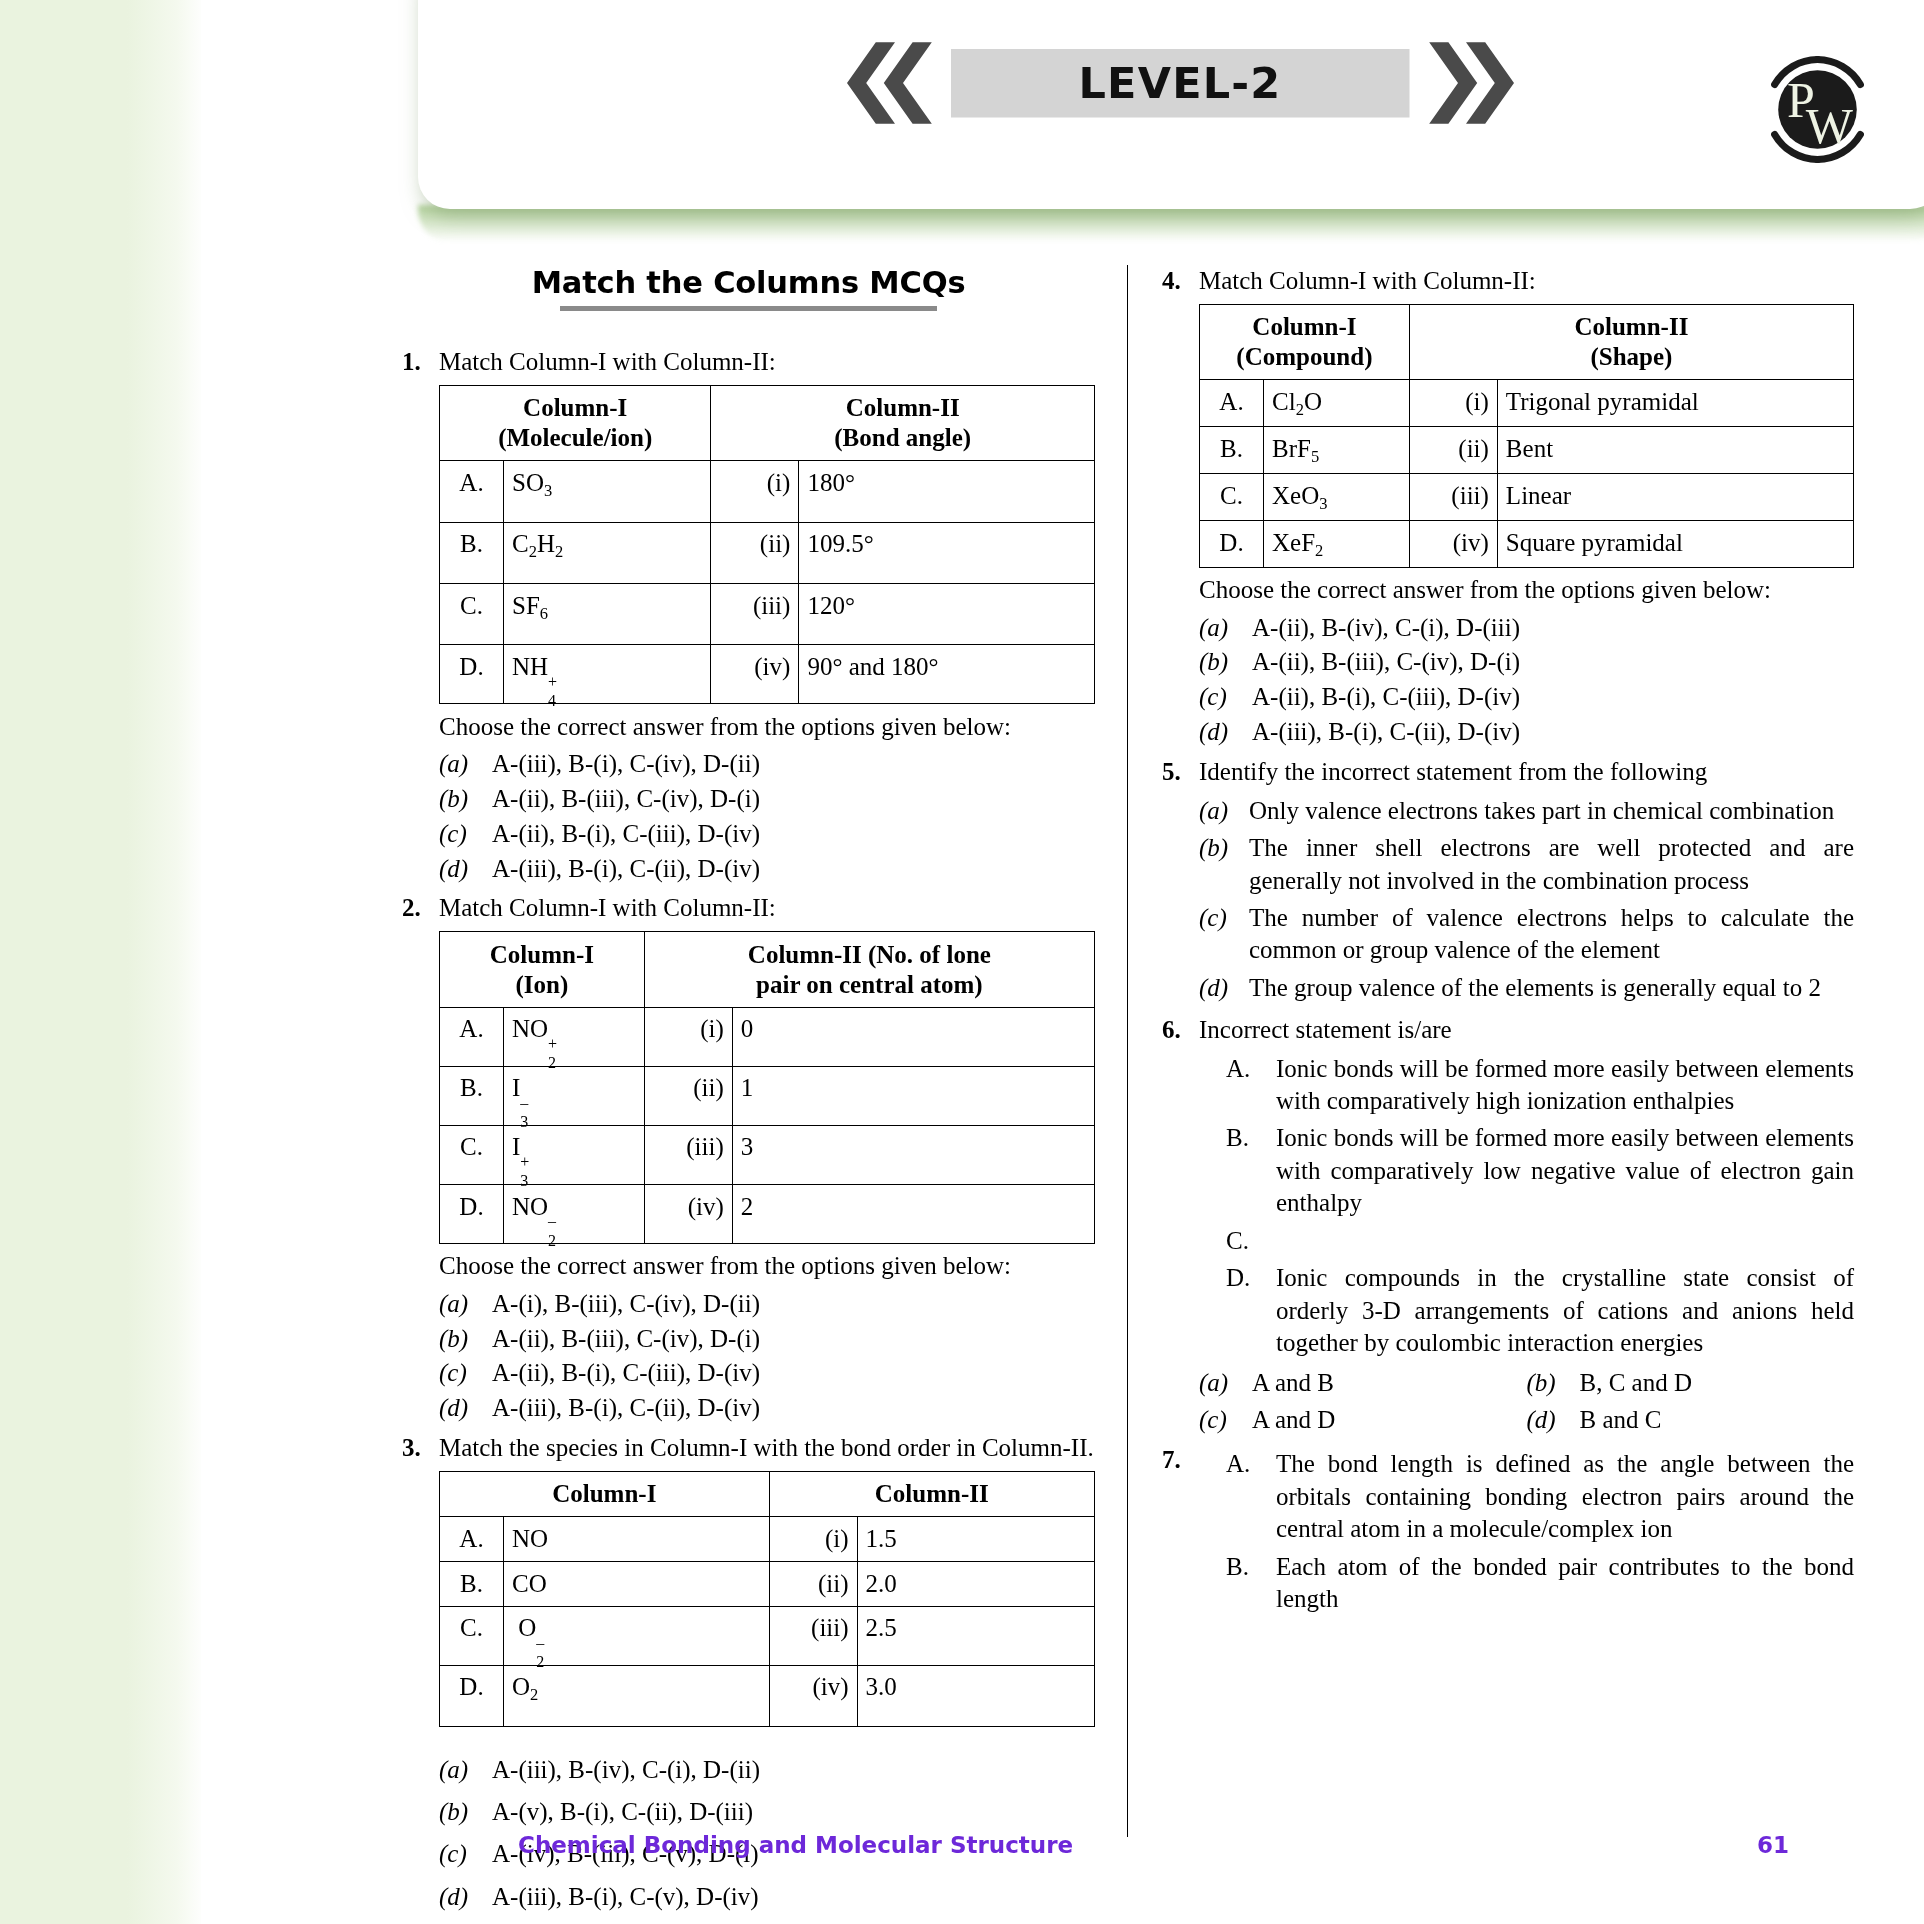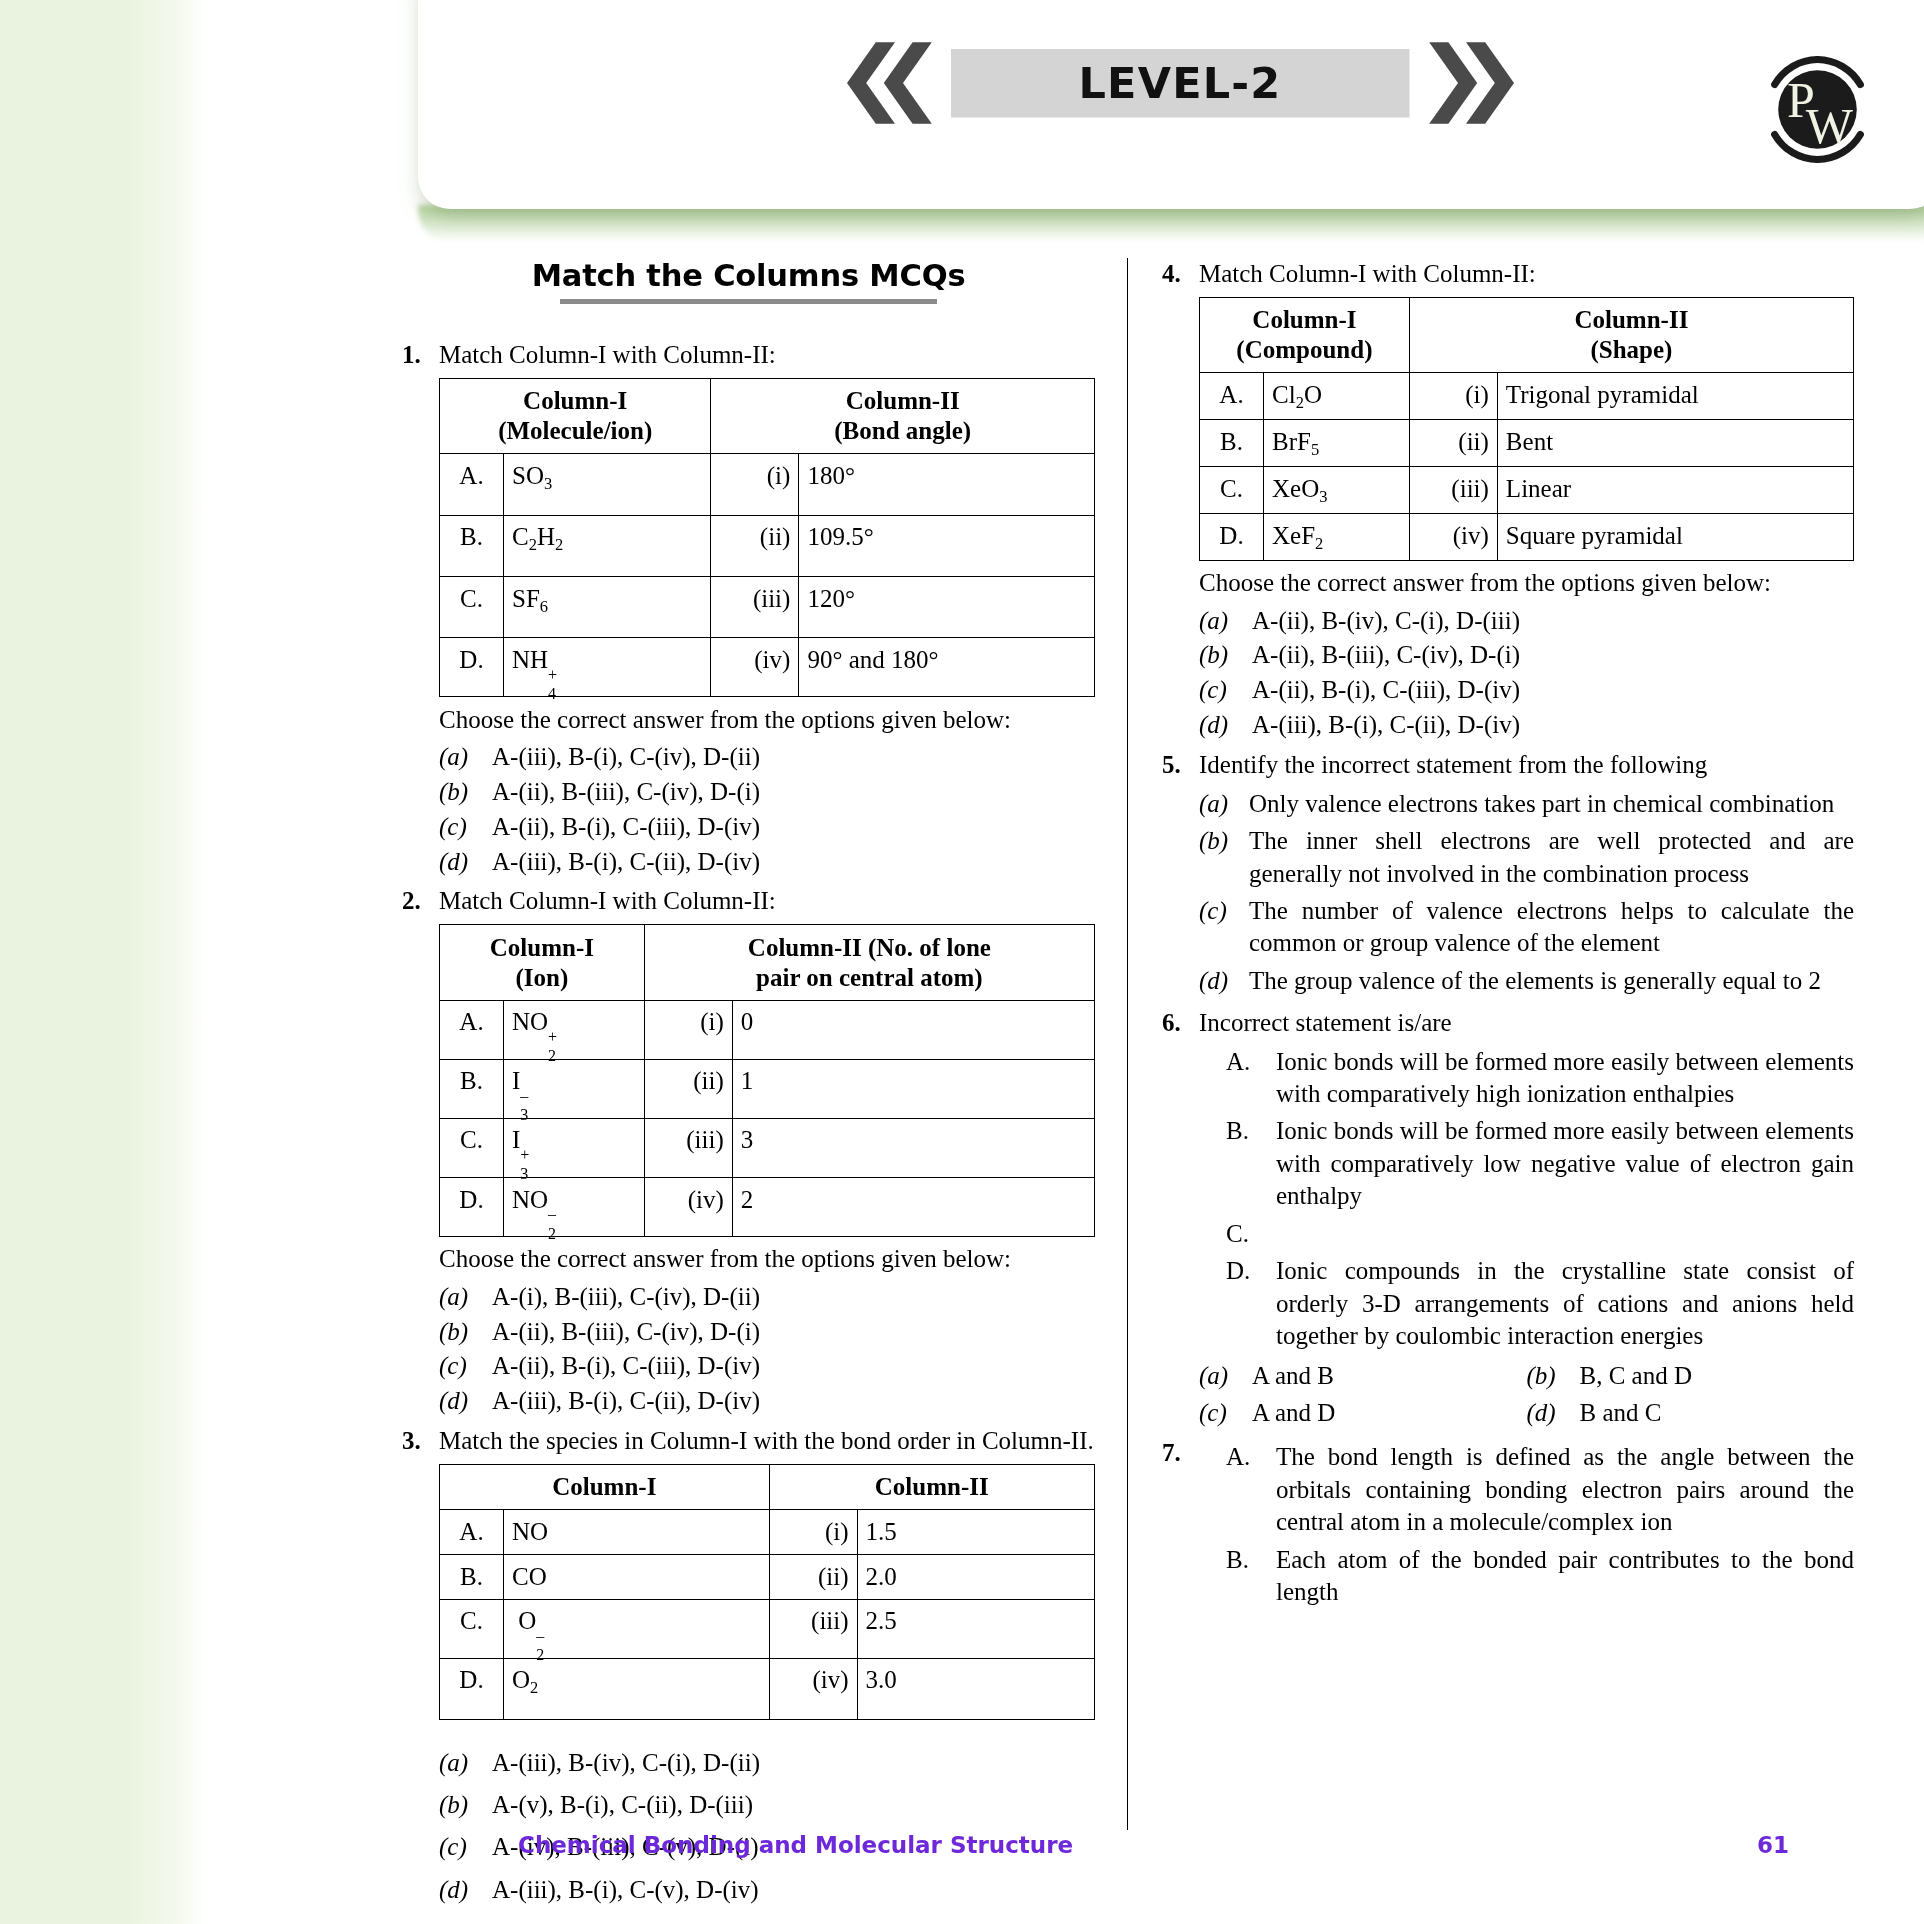--- a/index.html
+++ b/index.html
@@ -49,21 +49,21 @@
   .level-plate span{
     font-family:"DejaVu Sans", sans-serif;
     font-weight:bold;font-size:43px;letter-spacing:1.2px;color:#111;
   }
   
   #pw-logo{
     position:absolute;right:48px;top:50px;width:119px;height:119px;
   }
   
   #content{
-    position:absolute;left:201px;top:258px;width:1452px;height:1572px;
+    position:absolute;left:201px;top:265px;width:1452px;height:1572px;
     display:flex;
   }
   .col{width:50%;box-sizing:border-box;}
   .col-left{padding-right:32px;border-right:1.6px solid #000;}
   .col-right{padding-left:34px;}
   
   .section-head{
     text-align:center;margin:0 0 35px 0;
   }
   .section-head .txt{

